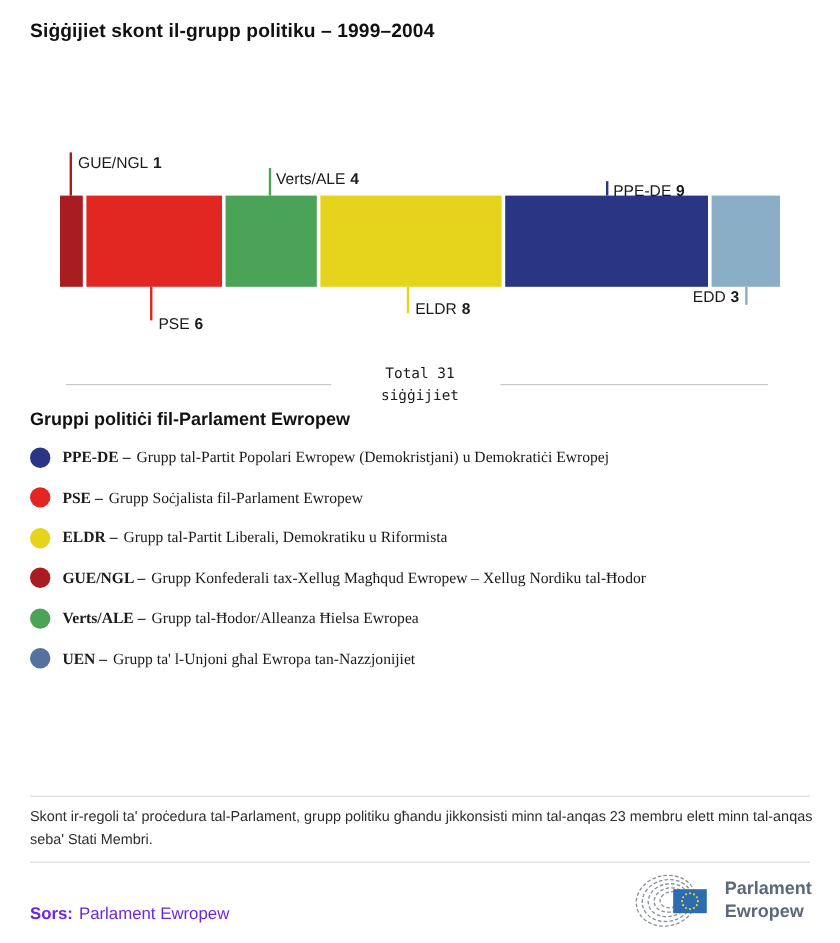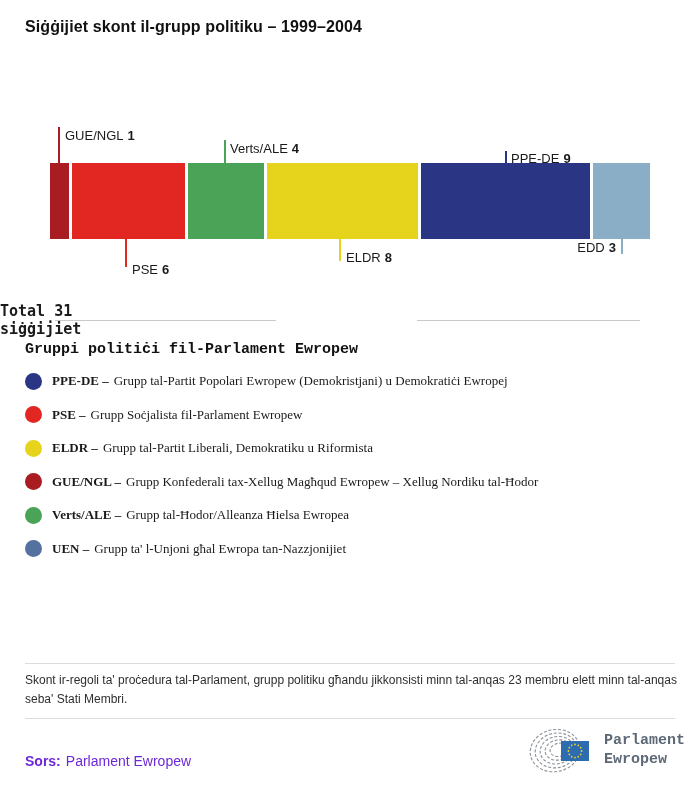--- a/index.html
+++ b/index.html
@@ -26,43 +26,43 @@
   .bar-label{position:absolute;font-size:13px;color:#1a1a1a;white-space:nowrap;}
   .bar-label b{font-weight:bold;margin-left:4px;}
   .lbl-gue  {left:65px; top:128px;}
   .lbl-verts{left:230px;top:141px;}
   .lbl-ppe  {left:511px;top:151px;}
   .lbl-pse  {left:132px;top:262px;}
   .lbl-eldr {left:346px;top:250px;}
   .lbl-edd  {right:84px;top:240px;}
 
   
-  .total-wrap{position:absolute;left:0;top:302px;width:700px;
-              font-family:"DejaVu Sans Mono", monospace;font-weight:bold;font-size:15px;line-height:18px;color:#1a1a1a;}
+  .total-wrap{position:absolute;left:0;top:302px;width:700px;text-align:center;
+              font-family:"DejaVu Sans Mono", monospace;font-weight:normal;font-size:12px;line-height:18px;color:#1a1a1a;}
   .total-rule{position:absolute;height:1px;background:#c9c9c9;top:320px;}
   .rule-left{left:55px;width:221px;}
   .rule-right{left:417px;width:223px;}
 
   
-  .legend-heading{position:absolute;left:25px;top:341px;font-size:15px;font-weight:bold;color:#111;font-family:Liberation Mono, monospace;}
+  .legend-heading{position:absolute;left:25px;top:341px;font-size:15px;font-weight:bold;color:#111;}
   .legend{position:absolute;left:25px;top:372px;font-family:Liberation Serif, serif;}
   .legend-item{display:flex;align-items:center;height:18px;margin-bottom:15.6px;}
   .dot{width:17px;height:17px;border-radius:50%;flex:0 0 17px;margin-right:10px;}
   .legend-text{font-size:13px;color:#1a1a1a;white-space:nowrap;}
   .legend-text .abbr{font-weight:bold;margin-right:5px;}
 
   
   .rule{position:absolute;left:25px;width:650px;height:1px;background:#dcdcdc;}
   .rule-a{top:663px;}
   .rule-b{top:718px;}
   .footnote{position:absolute;left:25px;top:671px;width:652px;font-size:12px;line-height:1.6;color:#2e2e2e;}
   .source{position:absolute;left:25px;top:753px;font-size:14px;color:#6d28d9;}
   .source .src-label{font-weight:bold;margin-right:5px;}
 
-  .logo{position:absolute;left:528px;top:725px;display:flex;align-items:center;font-family:Liberation Mono, monospace;}
+  .logo{position:absolute;left:528px;top:725px;display:flex;align-items:center;}
   .logo-text{margin-left:8px;font-size:15px;line-height:19px;font-weight:bold;color:#5d6976;}
 </style>
 </head>
 <body>
 
 <div class="page">
 
   <div class="title">Siġġijiet skont il-grupp politiku – 1999–2004</div>
 
   <div class="bar">

